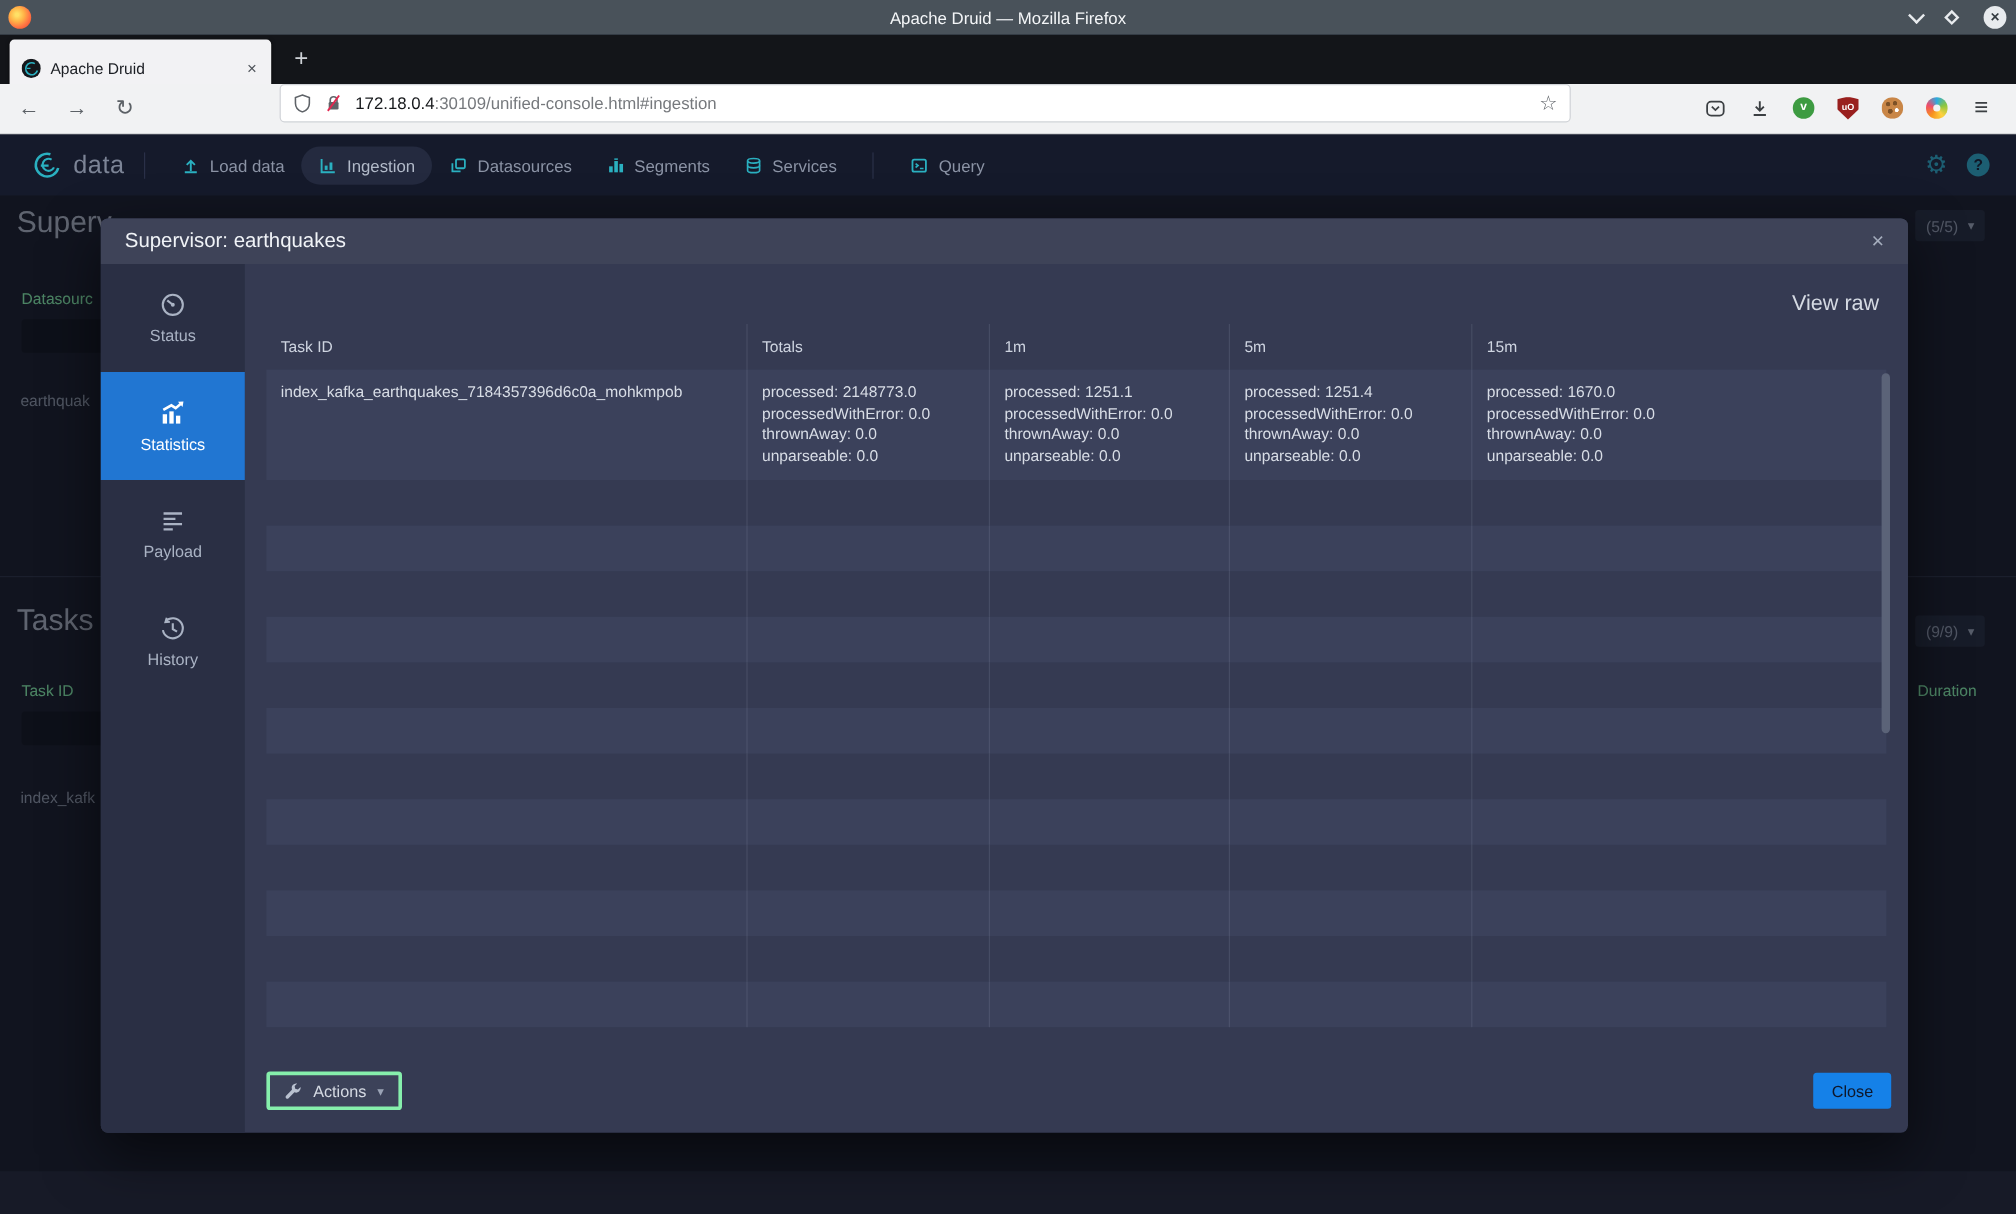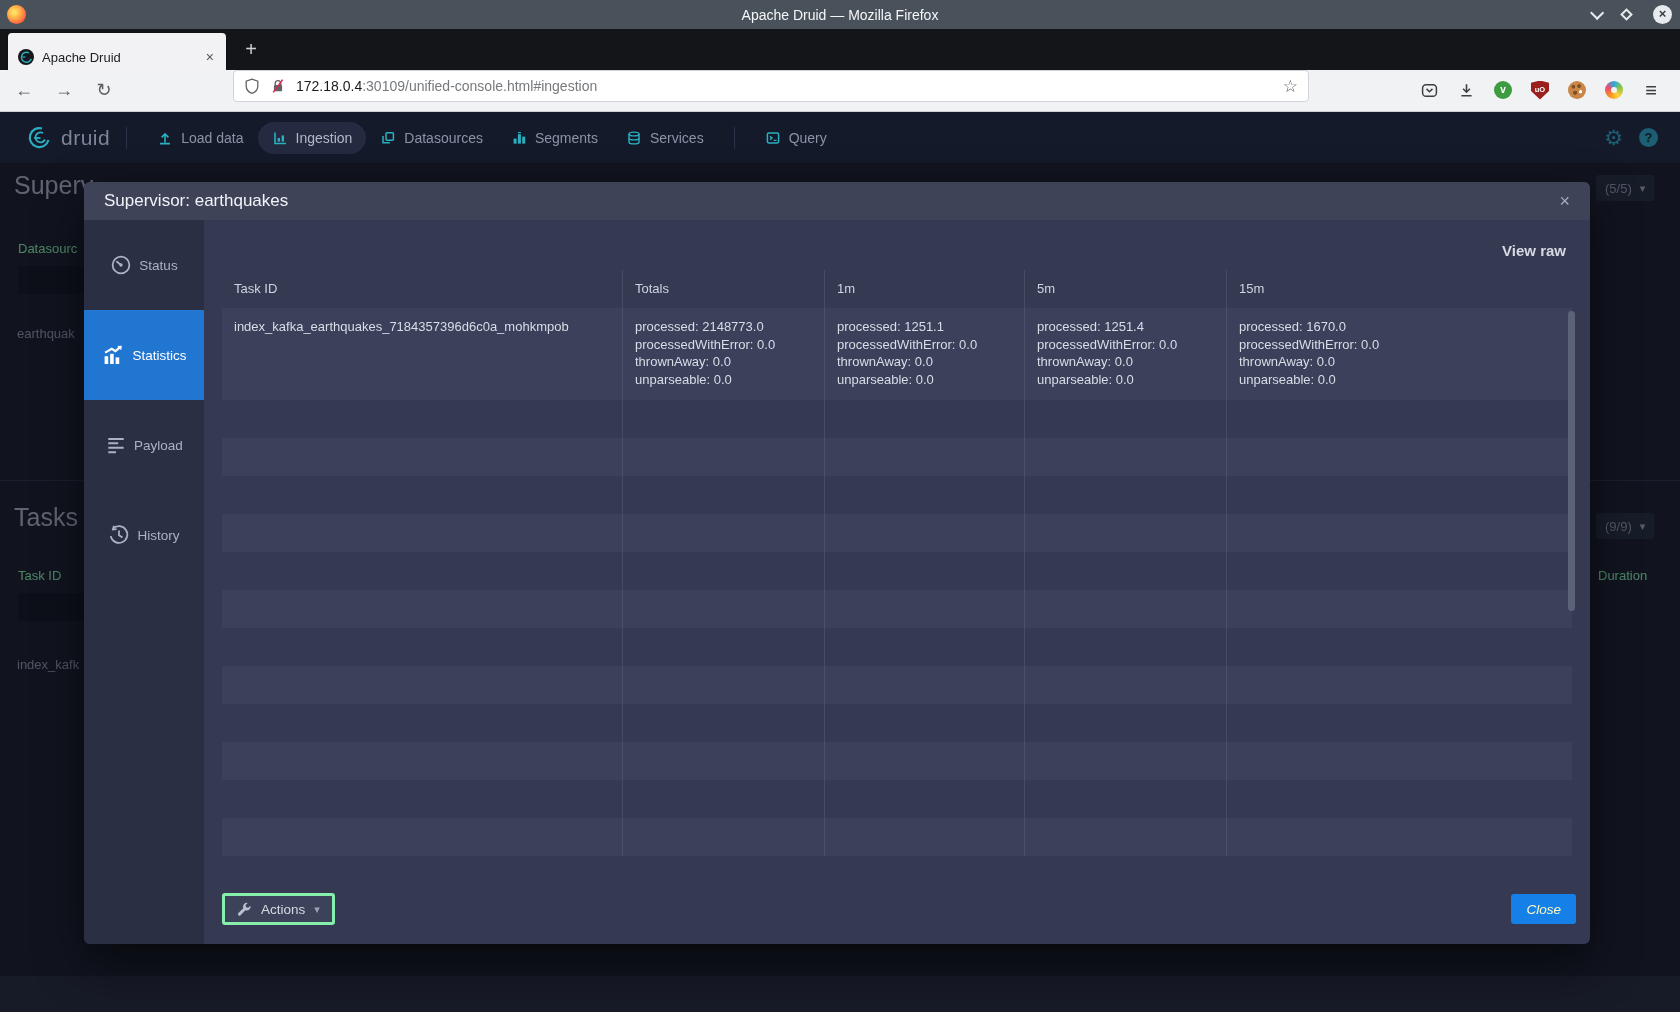--- a/index.html
+++ b/index.html
@@ -76,44 +76,44 @@
   .dim-overlay { position:absolute; inset:0; background:rgba(10,12,20,0.47); }
 
   
   .dialog { position:absolute; left:84px; top:19px; width:1506px; height:762px; background:#353a52; border-radius:6px;
             box-shadow:0 18px 46px rgba(0,0,0,.55); }
   .dlg-header { height:38px; background:#3e4358; border-radius:6px 6px 0 0; display:flex; align-items:center; padding:0 20px; }
   .dlg-title { color:#f0f3f7; font-size:17px; flex:1; }
   .dlg-close { color:#a5adbd; font-size:18px; }
   .dlg-main { position:absolute; left:0; top:38px; right:0; bottom:0; display:flex; }
   .side-tabs { width:120px; background:#2a2f44; border-radius:0 0 0 6px; }
-  .side-tab { height:90px; display:flex; flex-direction:row; align-items:center; justify-content:center; gap:7px;
+  .side-tab { height:90px; display:flex; flex-direction:column; align-items:center; justify-content:center; gap:7px;
               color:#aab3c4; font-size:13.5px; }
   .side-tab.active { background:#2176d2; color:#ffffff; }
   .dlg-body { position:relative; flex:1; padding:0 0 0 18px; }
-  .view-raw { position:absolute; top:22px; right:24px; color:#d5dae3; font-size:15px;font-weight:bold; }
+  .view-raw { position:absolute; top:22px; right:24px; color:#d5dae3; font-size:18px; }
 
   .stats-table { margin-top:46px; width:1350px; }
   .t-row { display:flex; }
   .t-head { height:42px; align-items:flex-end; }
   .t-head .cell { padding-bottom:11px; color:#ced4e0; font-size:13px; }
   .cell { padding:10px 12px; font-size:13px; line-height:17.5px; color:#d8dde6; white-space:pre-line; overflow:hidden; }
   .cell + .cell { border-left:1px solid rgba(130,140,165,0.22); }
   .c0 { width:400px; } .c1 { width:202px; } .c2 { width:200px; } .c3 { width:202px; } .c4 { flex:1; }
   .t-row.data { background:#3b415b; min-height:92px; }
   .t-row.empty { height:38px; }
   .t-row.empty.light { background:#3b415b; }
   .scroll-thumb { position:absolute; top:91px; right:15px; width:7px; height:300px; background:#5b6378; border-radius:4px; }
 
   .dlg-footer { position:absolute; left:18px; right:14px; bottom:19px; display:flex; align-items:center; }
   .actions-btn { display:flex; align-items:center; gap:9px; height:32px; padding:0 12px; background:#3c4259;
                  border:3px solid #86efac; border-radius:3px; color:#d5dae3; font-size:13.5px; }
   .caret { color:#9aa3b5; font-size:11px; }
-  .close-btn { margin-left:auto; height:30px; padding:14px 15px; background:#1581e8; border-radius:3px; color:#fef9c3;
-               font-size:13.5px; display:flex; align-items:center;font-style:italic; }
+  .close-btn { margin-left:auto; height:30px; padding:14px 15px; background:#1581e8; border-radius:3px; color:#0f172a;
+               font-size:13.5px; display:flex; align-items:center; }
 </style>
 </head>
 <body>
 
 <div class="screen">
 
   <div class="titlebar">
     <div class="ff-logo"></div>
     <div class="win-title">Apache Druid — Mozilla Firefox</div>
     <div class="win-controls">
@@ -184,21 +184,21 @@
     </div>
   </div>
 
   <div class="appnav">
     <div class="brand">
       <svg width="28" height="28" viewBox="0 0 28 28">
         <path d="M16 4.5 a9.5 9.5 0 1 0 6.5 11.5" stroke="#2ab0c0" fill="none" stroke-width="2.1"></path>
         <path d="M8 14 h6.5" stroke="#2ab0c0" stroke-width="1.8"></path>
         <path d="M17 9 a5 5 0 1 0 2 6.5" stroke="#2ab0c0" fill="none" stroke-width="1.8"></path>
       </svg>
-      <span class="brand-name">druid</span>
+      <span class="brand-name">data</span>
     </div>
     <div class="nav-sep"></div>
     <div class="nav-item">
       <svg width="16" height="16" viewBox="0 0 16 16">
         <path d="M8 12.5 V4 M4.6 7.4 L8 4 l3.4 3.4 M3 13.6 h10" fill="none" stroke="#2ab0c0" stroke-width="1.6"></path>
       </svg>
       <span>Load data</span>
     </div>
     <div class="nav-item active">
       <svg width="16" height="16" viewBox="0 0 16 16">

